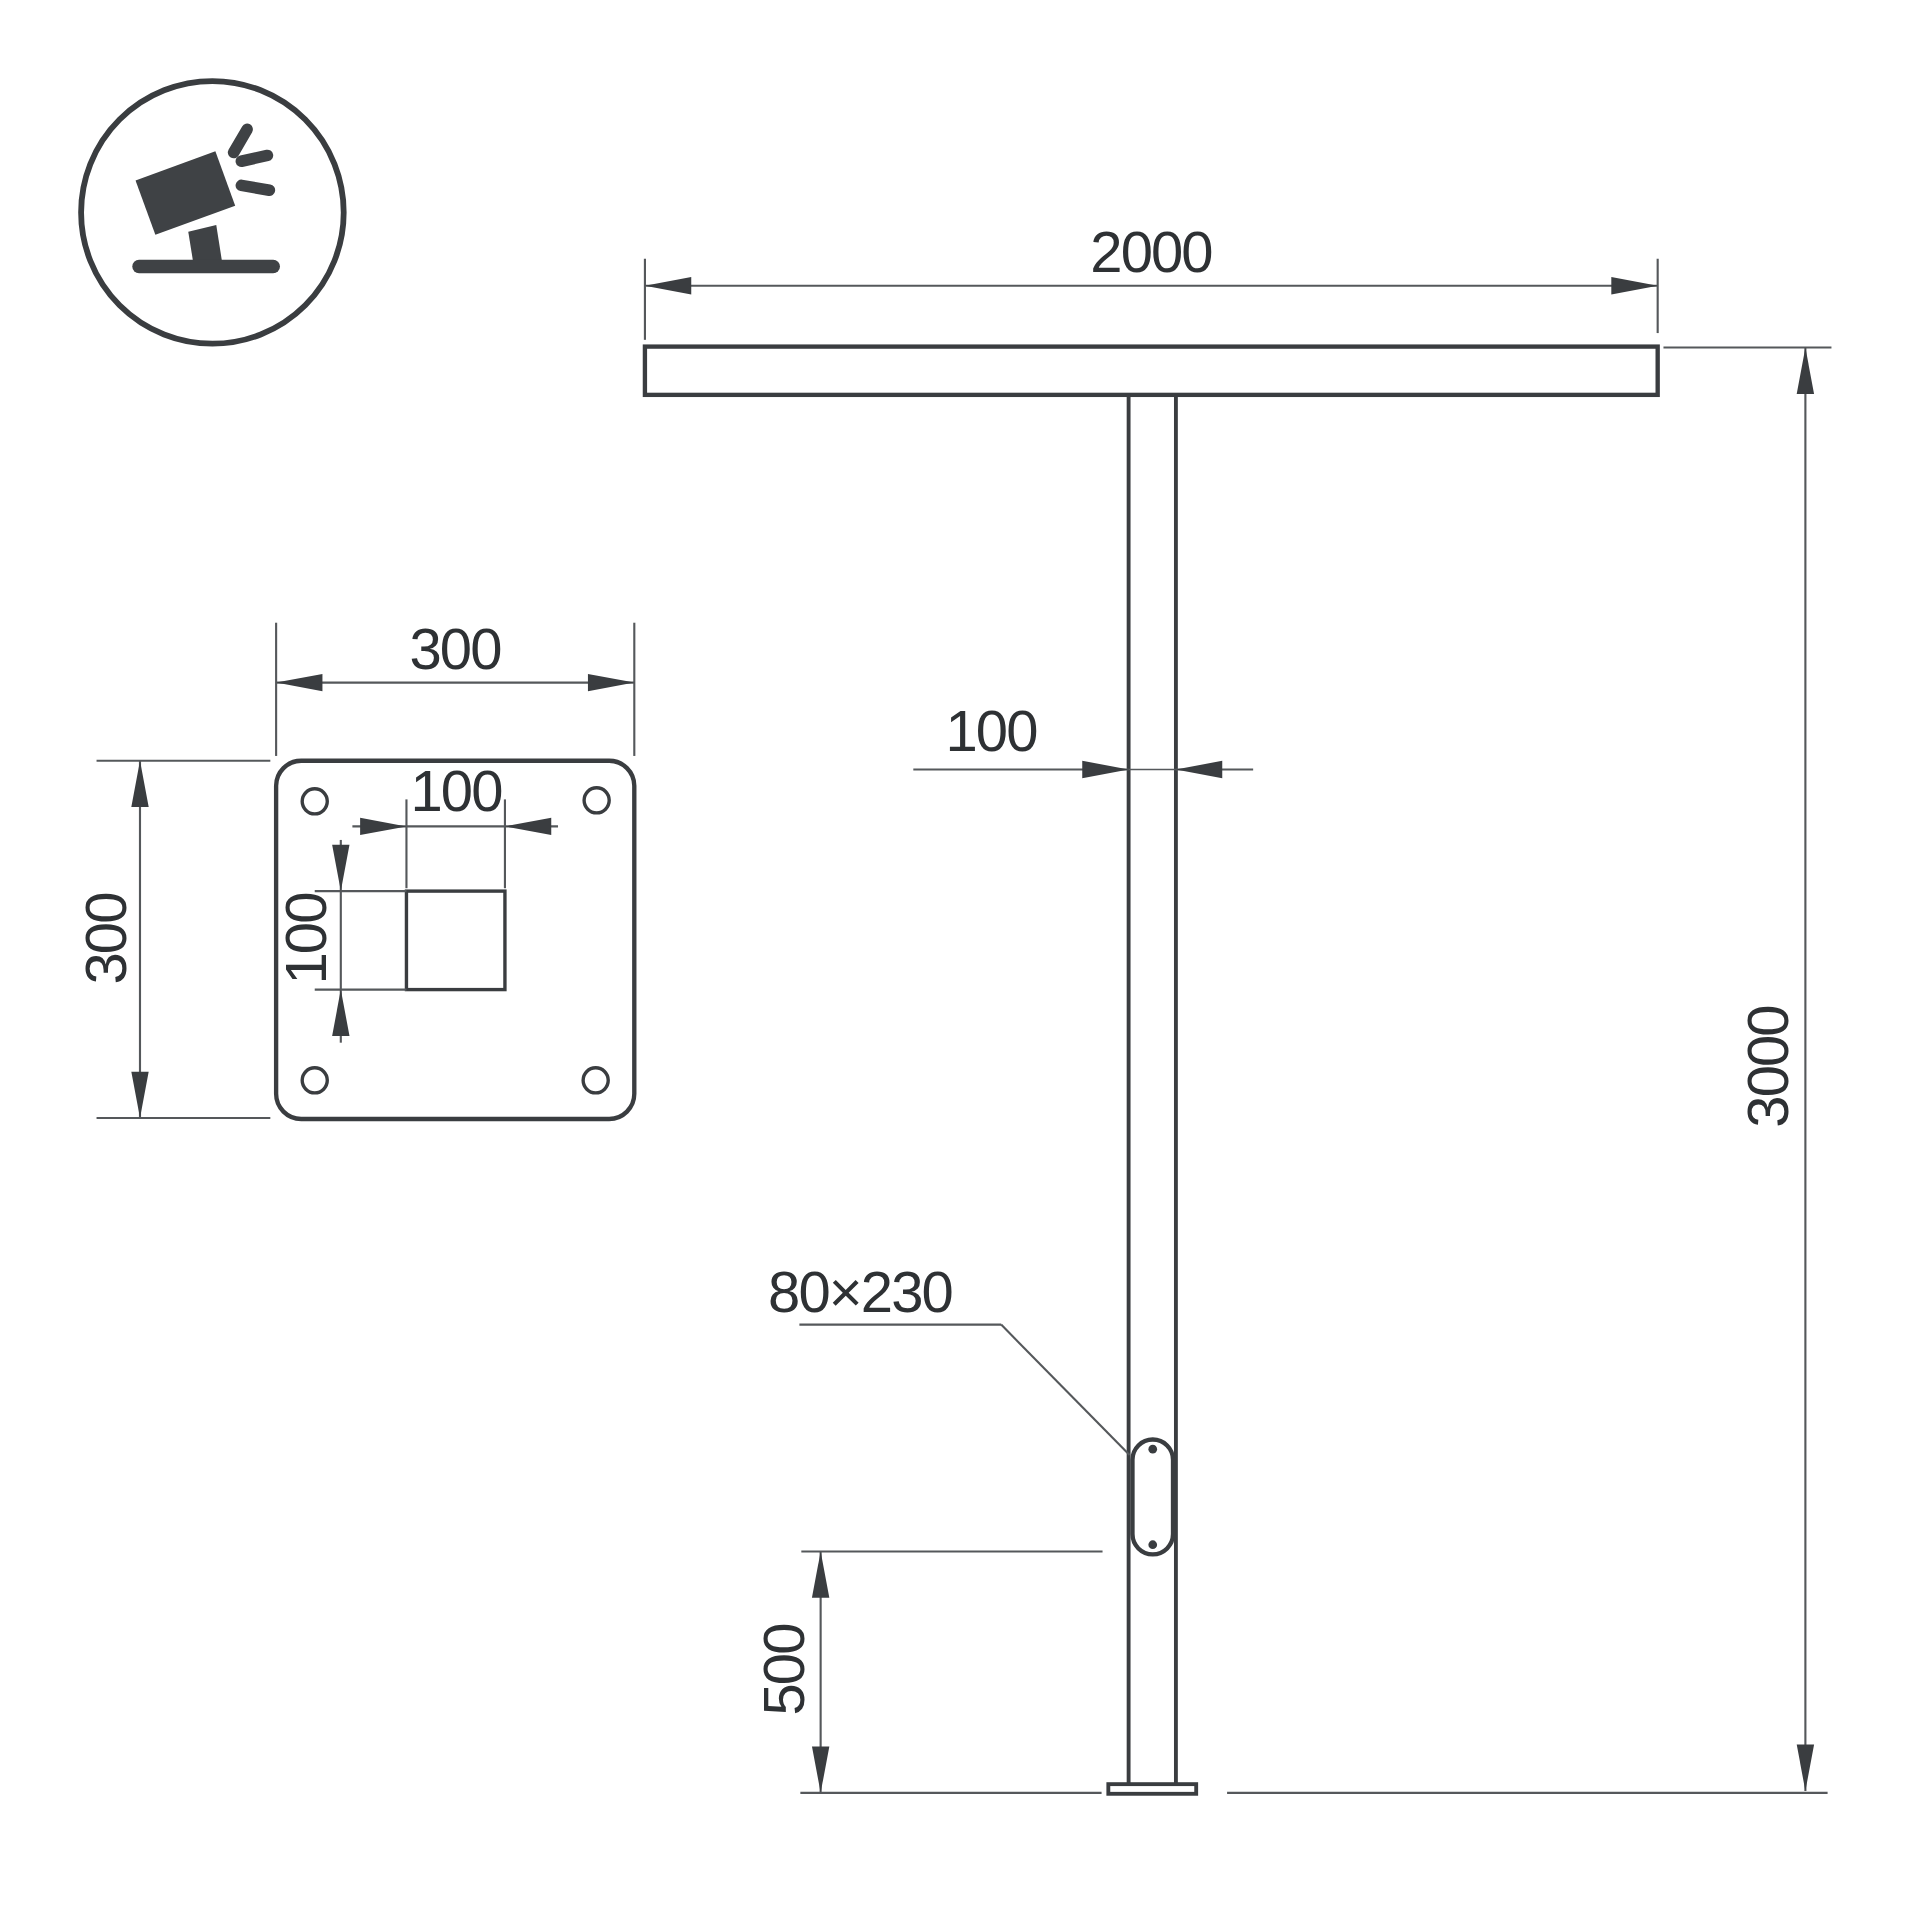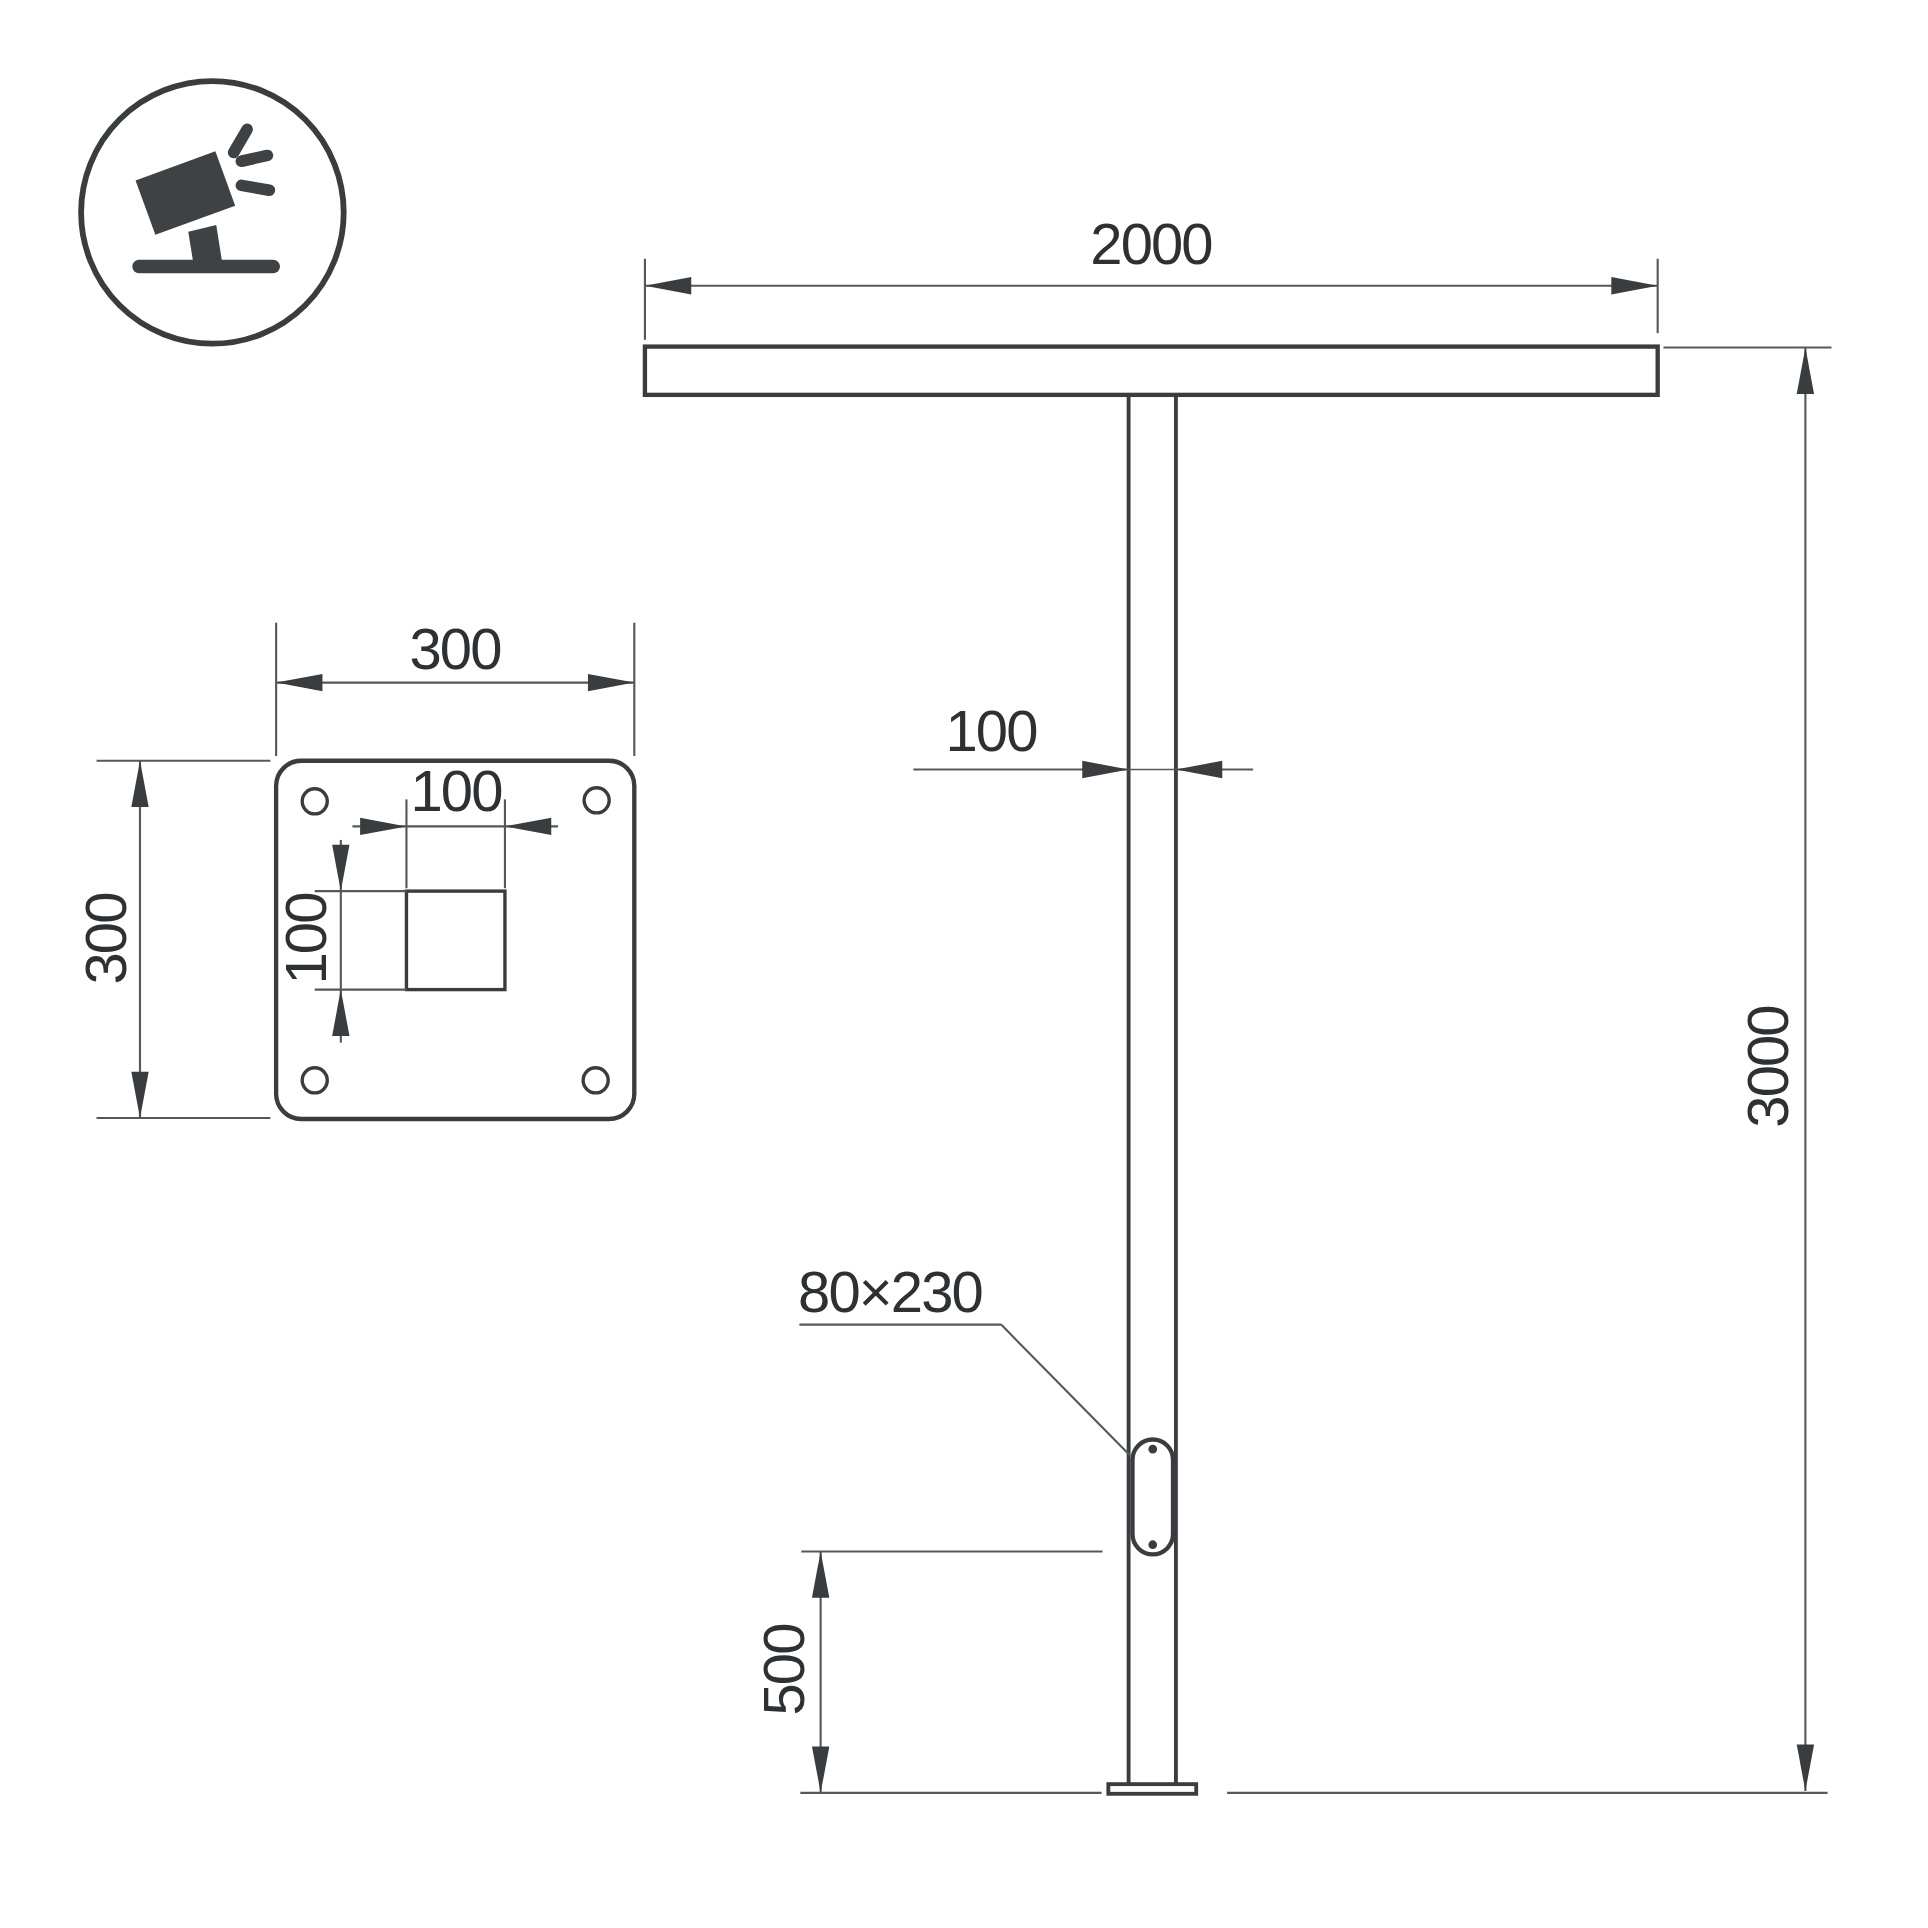--- a/index.html
+++ b/index.html
@@ -147,27 +147,27 @@
 
     <g stroke="#55585b" stroke-width="2.2" fill="#3a3d40">
       <line x1="326" y1="923" x2="421" y2="923"></line>
       <line x1="326" y1="1025" x2="421" y2="1025"></line>
       <line x1="353" y1="870" x2="353" y2="1080"></line>
       <polygon points="353,923 344,875 362,875" stroke="none"></polygon>
       <polygon points="353,1025 344,1073 362,1073" stroke="none"></polygon>
     </g>
   </svg>
 
-  <div class="dim-label" style="left:1151px; top:244px;">2000</div>
+  <div class="dim-label" style="left:1151px; top:252px;">2000</div>
 
   <div class="dim-label rot" style="left:1768px; top:1067px;">3000</div>
 
   <div class="dim-label" style="left:991px; top:731px;">100</div>
 
-  <div class="dim-label" style="left:890px; top:1292px;">80×230</div>
+  <div class="dim-label" style="left:860px; top:1292px;">80×230</div>
 
   <div class="dim-label rot" style="left:784px; top:1670px;">500</div>
 
   <div class="dim-label" style="left:455px; top:649px;">300</div>
 
   <div class="dim-label rot" style="left:106px; top:939px;">300</div>
 
   <div class="dim-label" style="left:456px; top:791px;">100</div>
 
   <div class="dim-label rot" style="left:306px; top:939px;">100</div>

